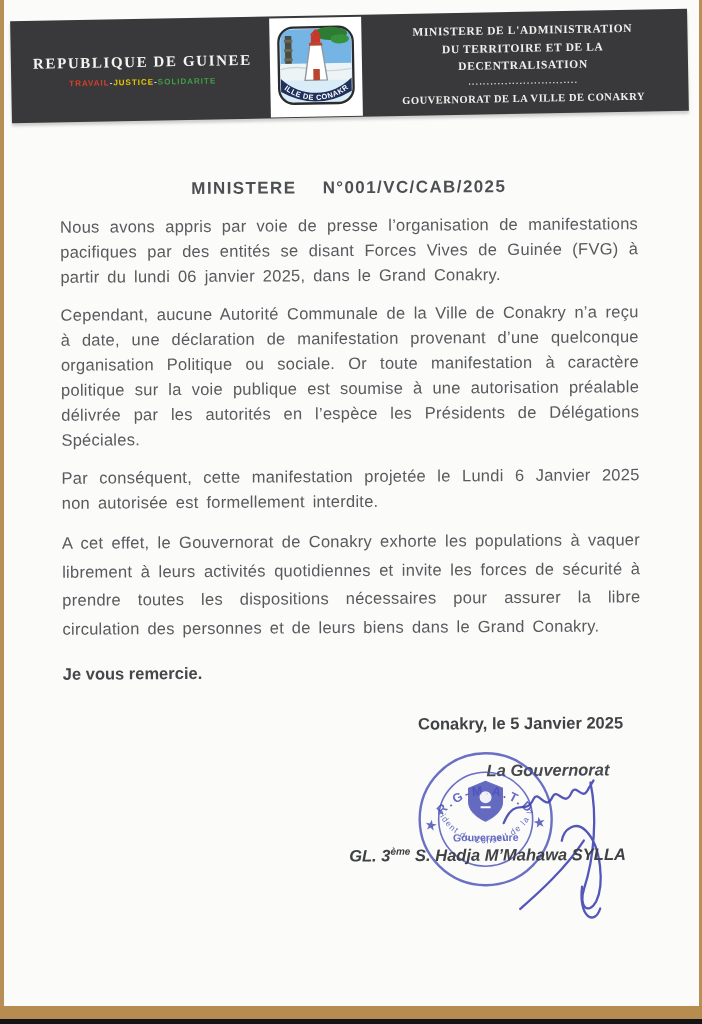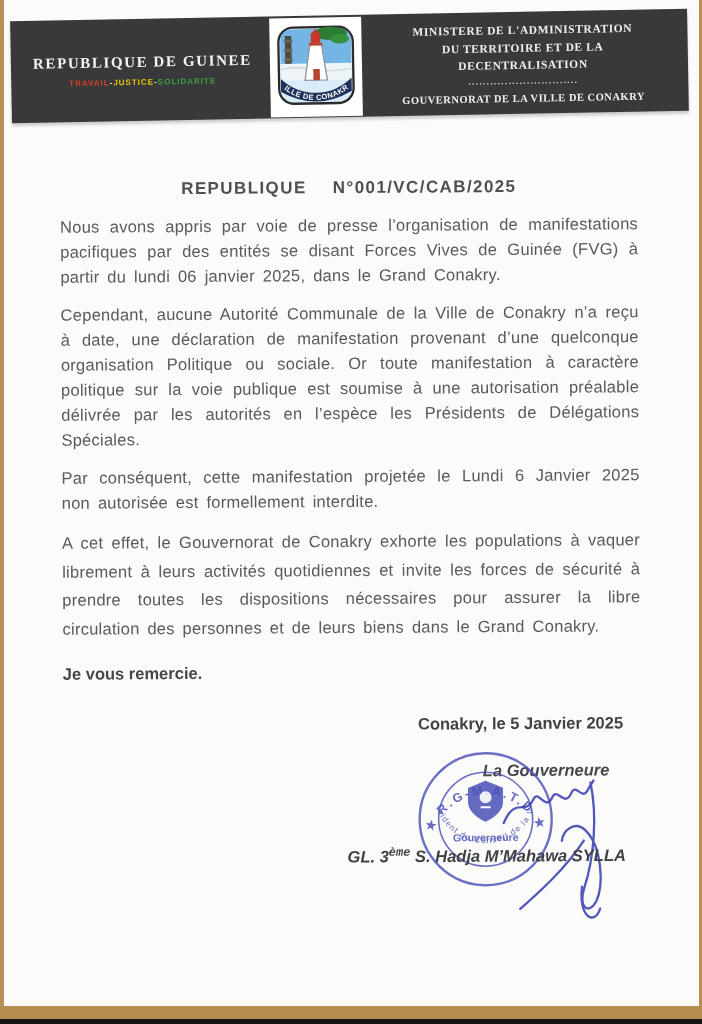--- a/index.html
+++ b/index.html
@@ -89,21 +89,21 @@
   }
   .sig-block { position:relative; height:200px; }
   .sig-role {
     position:absolute; right:32px; top:28px;
     font-weight:bold; font-style:italic; font-size:16.5px; color:#46484c;
   }
   .sig-name {
     position:absolute; right:16px; top:112px;
     font-weight:bold; font-style:italic; font-size:16.5px; color:#3f4145;
   }
-  .sig-name sup { font-size:12px;font-family:Liberation Mono, monospace; }
+  .sig-name sup { font-size:10px; }
   .stamp-svg {
     position:absolute; left:322px; top:-14px; width:260px; height:220px;
     pointer-events:none;
   }
 </style>
 </head>
 <body>
 
 <div class="paper"></div>
 <div class="wood-strip"></div>
@@ -158,35 +158,35 @@
       <div>DU TERRITOIRE ET DE LA</div>
       <div>DECENTRALISATION</div>
     </div>
     <div class="dots">······························</div>
     <div class="gov-line">GOUVERNORAT DE LA VILLE DE CONAKRY</div>
   </div>
 </div>
 
 <div class="content">
   <div class="doc-title">
-    <span>REPUBLIQUE</span>
+    <span>MINISTERE</span>
     <span class="num">N°001/VC/CAB/2025</span>
   </div>
 
   <p>Nous avons appris par voie de presse l’organisation de manifestations pacifiques par des entités se disant Forces Vives de Guinée (FVG) à partir du lundi 06 janvier 2025, dans le Grand Conakry.</p>
   <p>Cependant, aucune Autorité Communale de la Ville de Conakry n’a reçu à date, une déclaration de manifestation provenant d’une quelconque organisation Politique ou sociale. Or toute manifestation à caractère politique sur la voie publique est soumise à une autorisation préalable délivrée par les autorités en l’espèce les Présidents de Délégations Spéciales.</p>
   <p>Par conséquent, cette manifestation projetée le Lundi 6 Janvier 2025 non autorisée est formellement interdite.</p>
   <p class="p4">A cet effet, le Gouvernorat de Conakry exhorte les populations à vaquer librement à leurs activités quotidiennes et invite les forces de sécurité à prendre toutes les dispositions nécessaires pour assurer la libre circulation des personnes et de leurs biens dans le Grand Conakry.</p>
 
   <div class="thanks">Je vous remercie.</div>
 
   <div class="dateline">Conakry, le 5 Janvier 2025</div>
 
   <div class="sig-block">
-    <div class="sig-role">La Gouverneure</div>
+    <div class="sig-role">La Gouvernorat</div>
 
     <svg class="stamp-svg" viewBox="0 0 260 220">
       <g stroke="#4a51b8" fill="none" opacity="0.82">
         <circle cx="100" cy="100" r="66" stroke-width="2.4"></circle>
         <circle cx="100" cy="100" r="47" stroke-width="1.6"></circle>
       </g>
       <defs>
         <path id="stampTopArc" d="M 44 122 A 57 57 0 0 1 156 122"></path>
         <path id="stampBottomArc" d="M 52 92 A 52 52 0 0 0 148 92"></path>
       </defs>

